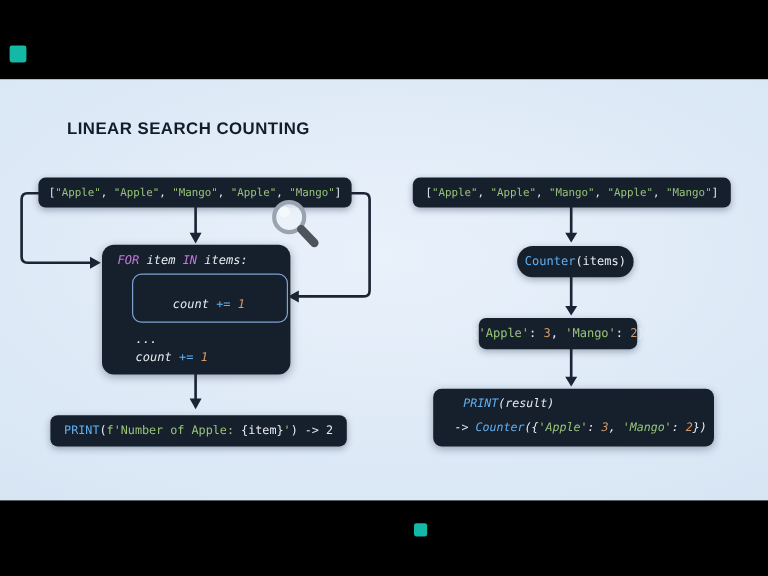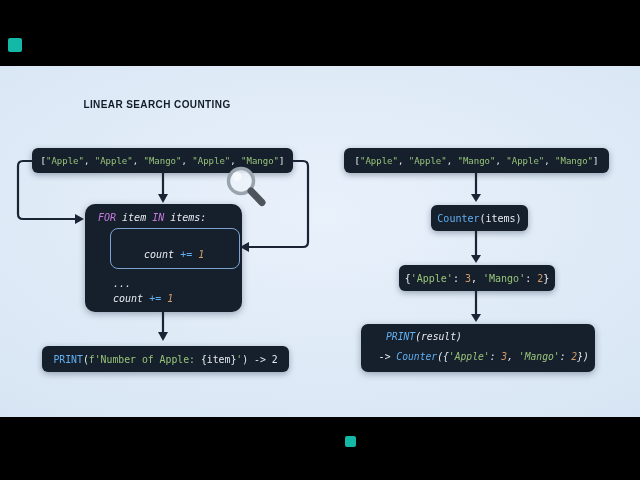--- a/index.html
+++ b/index.html
@@ -4,21 +4,21 @@
 <style>
   html,body{margin:0;padding:0;background:#000;}
   .stage{position:relative;width:640px;height:480px;overflow:hidden;background:#000;
          font-family:"Liberation Sans",sans-serif;}
   .bar{position:absolute;left:0;width:640px;background:#000;}
   .bar.top{top:0;height:66px;}
   .bar.bottom{top:417px;height:63px;}
   .content{position:absolute;left:0;top:66px;width:640px;height:351px;
            background:radial-gradient(120% 110% at 50% 42%, #e9f1fb 0%, #dae7f5 55%, #cfdfef 100%);}
   .teal-mark{position:absolute;background:#14b8a6;border-radius:2px;}
-  .col-title{position:absolute;font-size:10px;font-weight:700;color:#131c2b;
+  .col-title{position:absolute;font-size:14px;font-weight:700;color:#131c2b;
              letter-spacing:.4px;text-align:center;}
   .codebox{position:absolute;background:#16202c;border-radius:6px;
            box-shadow:0 2px 6px rgba(15,30,55,.35);display:flex;align-items:center;
            justify-content:center;color:#e7ecf2;}
   .code-line{font-family:"DejaVu Sans Mono",monospace;white-space:pre;color:#e7ecf2;}
   .blk{position:absolute;background:#16202c;border-radius:10px;
        box-shadow:0 2px 7px rgba(15,30,55,.35);}
   .abs{position:absolute;font-style:italic;}
   .ifbox{position:absolute;border:1.5px solid #7ea2cf;border-radius:8px;}
   .tk-k{color:#c678dd}.tk-f{color:#61afef}.tk-s{color:#98c379}
@@ -54,25 +54,25 @@
   <span class="code-line abs" style="left:113px;top:293px;font-size:10px;"><span class="tk-p">count </span><span class="tk-o">+=</span><span class="tk-p"> </span><span class="tk-n">1</span></span>
 
   <div class="codebox" style="left:42px;top:346px;width:247px;height:26px;">
     <span class="code-line" style="font-size:9.8px;"><span class="tk-f">PRINT</span><span class="tk-p">(</span><span class="tk-s">f'Number of Apple: </span><span class="tk-p">{item}</span><span class="tk-s">'</span><span class="tk-p">) -&gt; 2</span></span>
   </div>
 
   <div class="codebox" style="left:344px;top:148px;width:265px;height:25px;">
     <span class="code-line" style="font-size:9px;"><span class="tk-p">[</span><span class="tk-s">"Apple"</span><span class="tk-p">, </span><span class="tk-s">"Apple"</span><span class="tk-p">, </span><span class="tk-s">"Mango"</span><span class="tk-p">, </span><span class="tk-s">"Apple"</span><span class="tk-p">, </span><span class="tk-s">"Mango"</span><span class="tk-p">]</span></span>
   </div>
 
-  <div class="codebox" style="left:431px;top:205px;width:97px;height:26px;">
+  <div class="codebox" style="left:431px;top:205px;width:97px;height:26px;border-radius:13px;">
     <span class="code-line" style="font-size:10px;"><span class="tk-f">Counter</span><span class="tk-p">(items)</span></span>
   </div>
 
-  <div class="codebox" style="left:399px;top:265px;width:156px;height:26px;">
+  <div class="codebox" style="left:399px;top:265px;width:132px;height:26px;">
     <span class="code-line" style="font-size:10px;"><span class="tk-p">{</span><span class="tk-s">'Apple'</span><span class="tk-p">: </span><span class="tk-n">3</span><span class="tk-p">, </span><span class="tk-s">'Mango'</span><span class="tk-p">: </span><span class="tk-n">2</span><span class="tk-p">}</span></span>
   </div>
 
   <div class="blk" style="left:361px;top:324px;width:234px;height:48px;border-radius:7px;"></div>
   <span class="code-line abs" style="left:373px;top:331px;font-size:9.7px;margin-left:13px;"><span class="tk-f">PRINT</span><span class="tk-p">(result)</span></span>
   <span class="code-line abs" style="left:373px;top:351px;font-size:9.7px;"><span class="tk-p"> -&gt; </span><span class="tk-f">Counter</span><span class="tk-p">({</span><span class="tk-s">'Apple'</span><span class="tk-p">: </span><span class="tk-n">3</span><span class="tk-p">, </span><span class="tk-s">'Mango'</span><span class="tk-p">: </span><span class="tk-n">2</span><span class="tk-p">})</span></span>
 
   <svg class="overlay" viewBox="0 0 640 480">
 
     <g>

